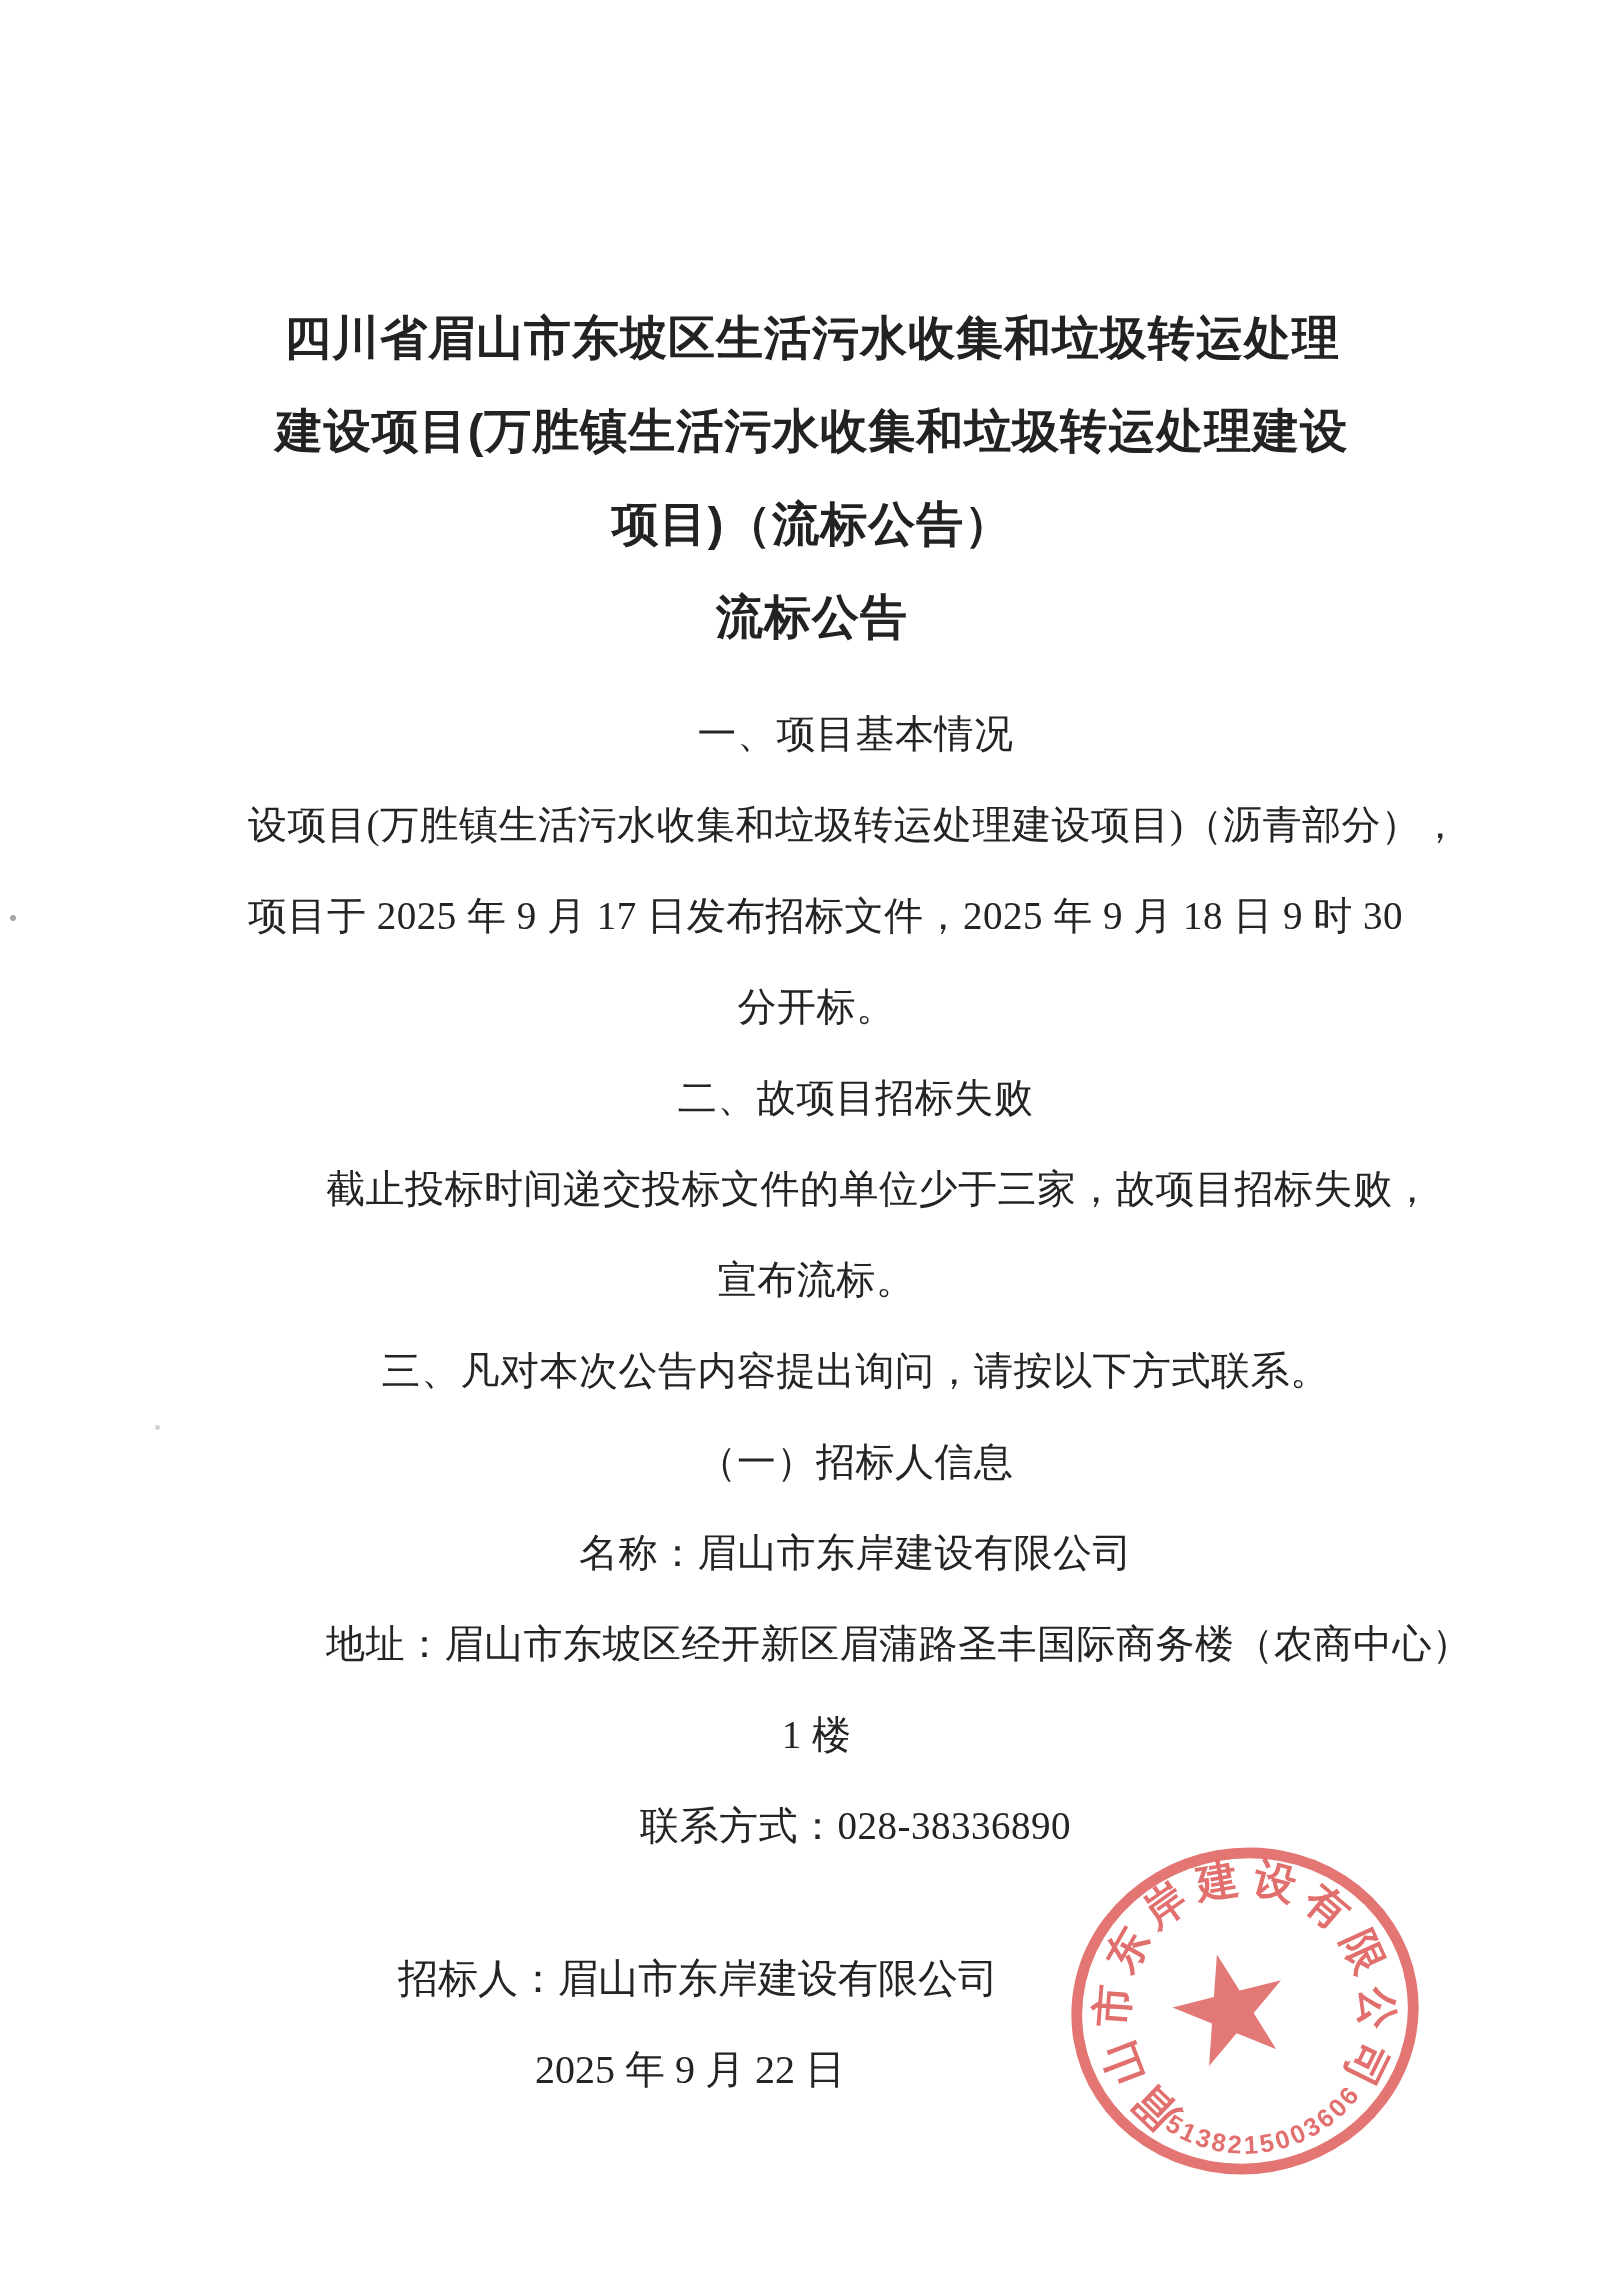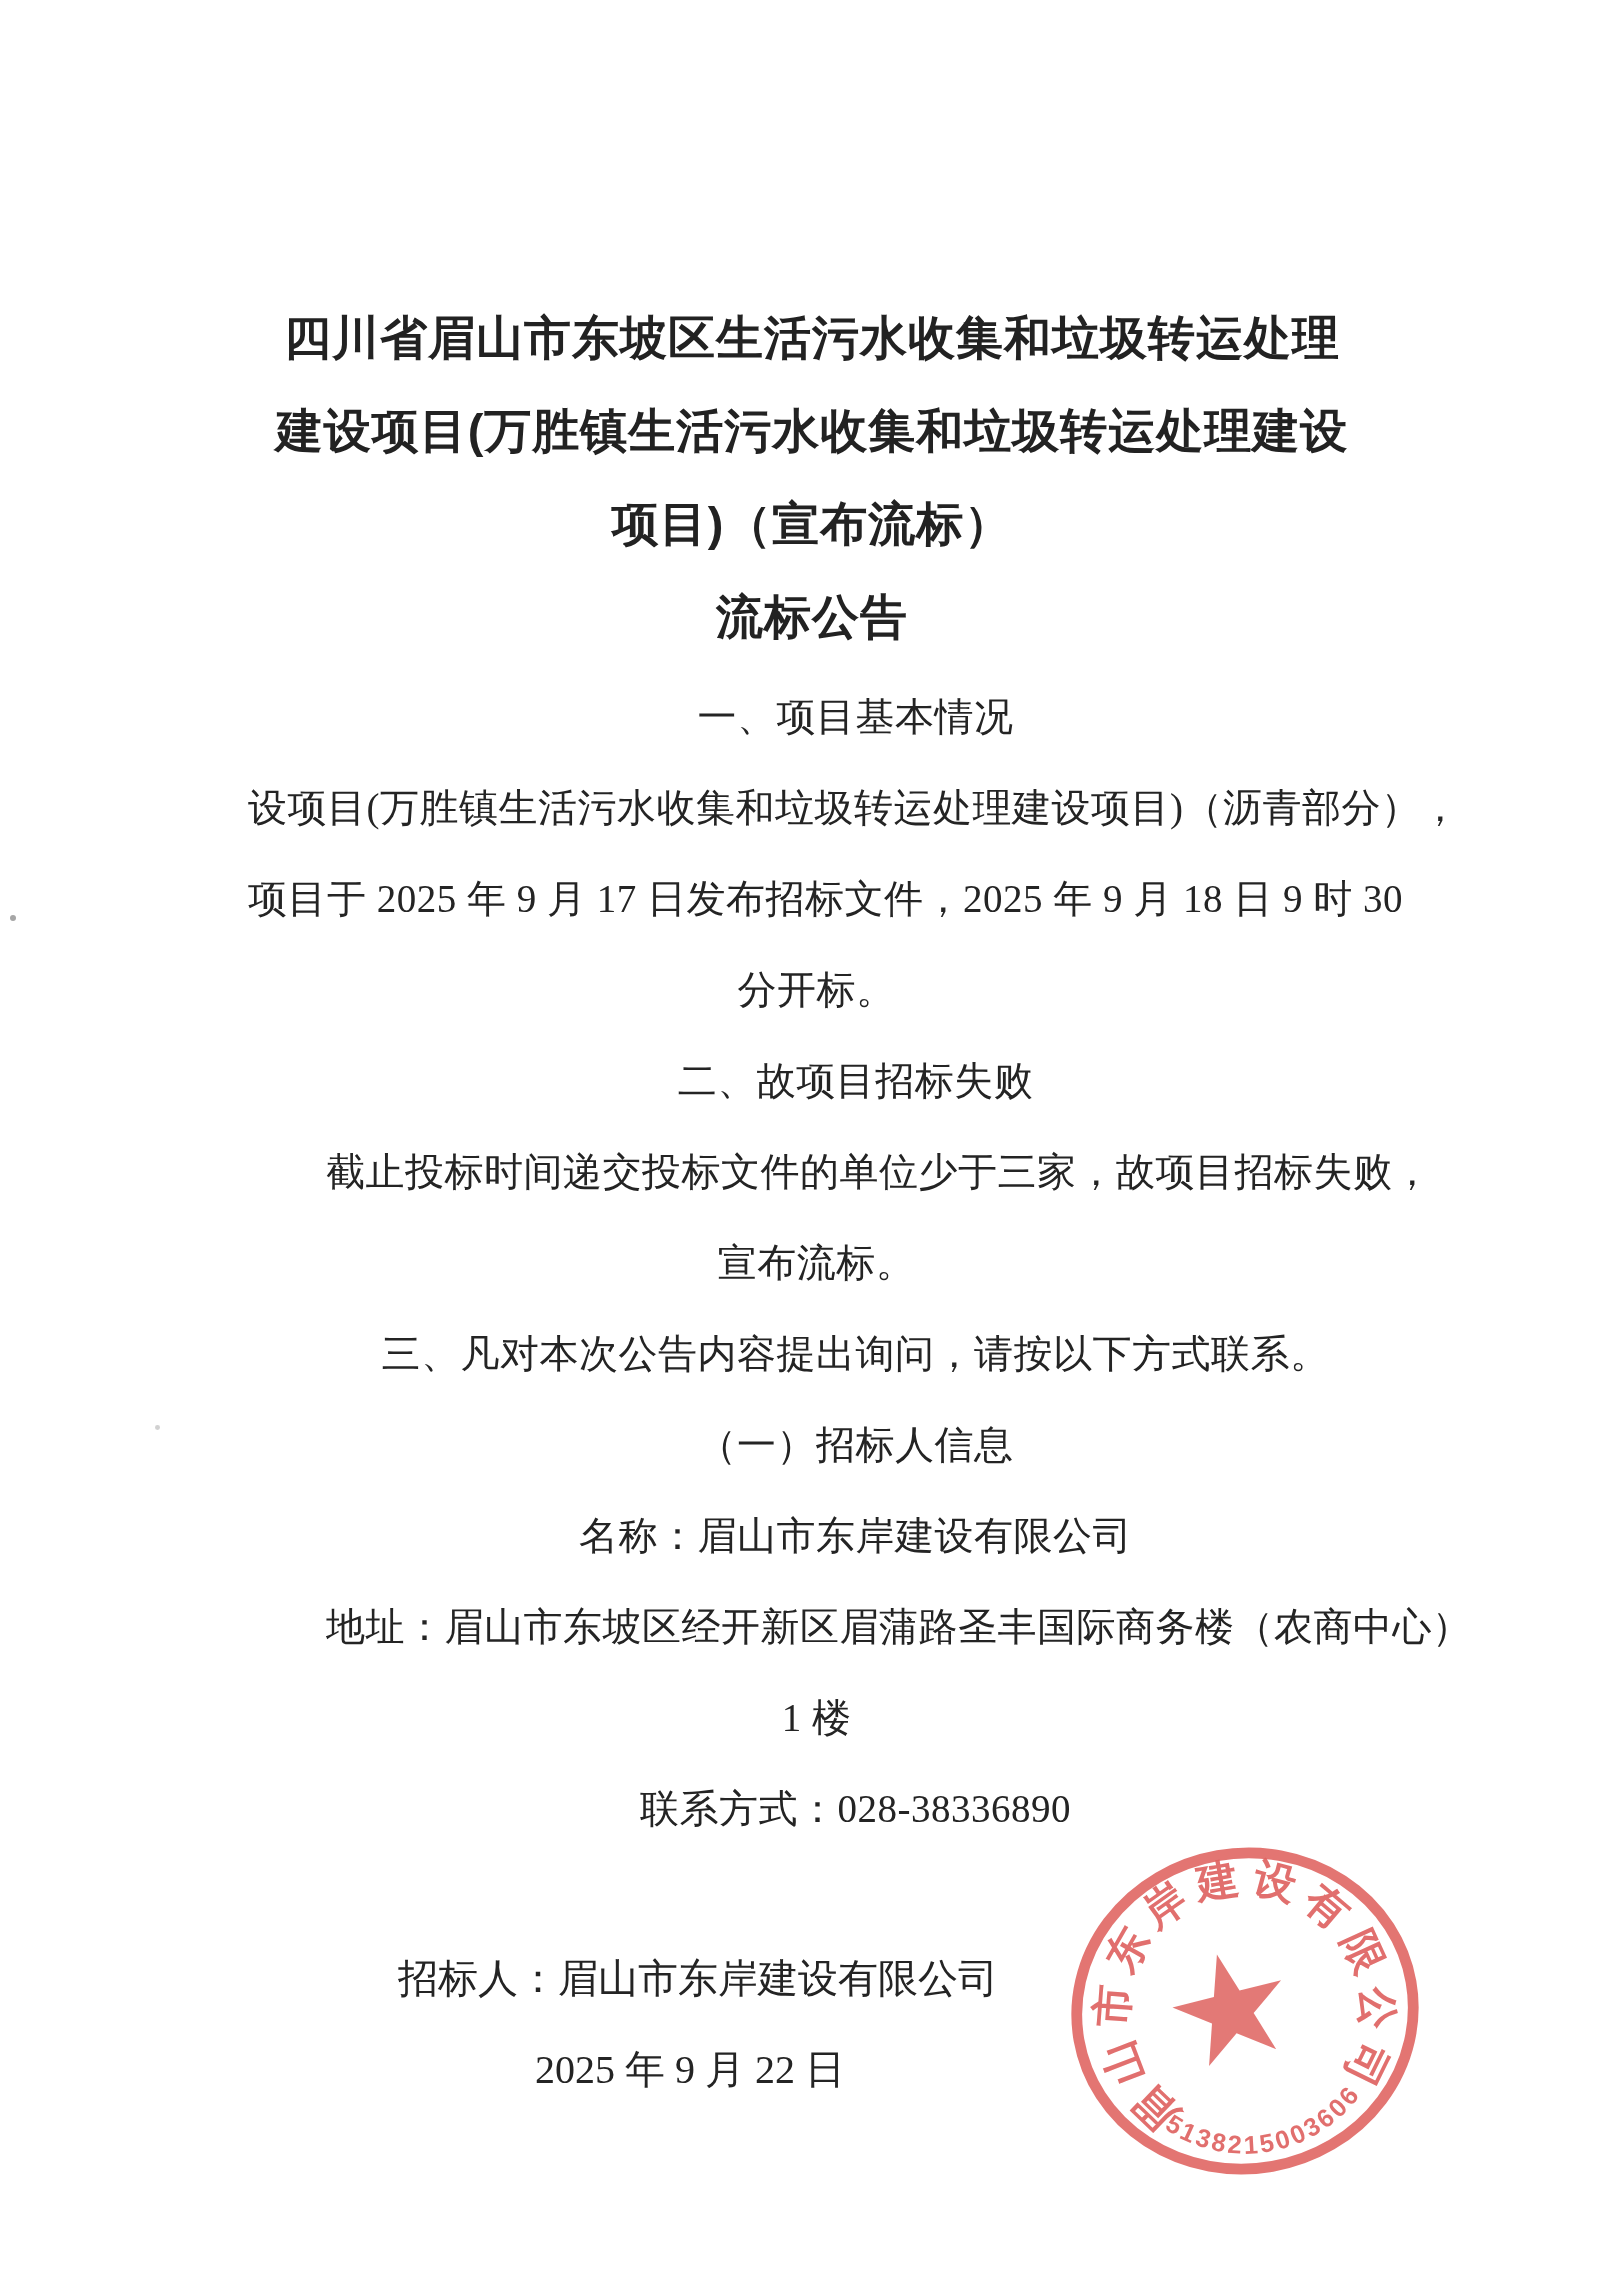--- a/index.html
+++ b/index.html
@@ -18,21 +18,21 @@
     text-align:center;
     font-family:"Liberation Sans", sans-serif;
     font-weight:700;
     font-size:47px;
     line-height:93px;
     letter-spacing:1px;
     color:#222;
   }
   .body-block{
     position:absolute;
-    top:671px;left:248px;width:1137px;
+    top:688px;left:248px;width:1137px;
     font-size:39px;
     line-height:91px;
     letter-spacing:0.5px;
     color:#242424;
   }
   .line{white-space:pre;text-align:center;}
   .ind{text-indent:78px;}
   .sig-block{
     position:absolute;
     top:1933px;left:0;right:0;
@@ -58,21 +58,21 @@
   .speck2{left:155px;top:1425px;width:4.9px;height:4.9px;background:#bdbdbd;opacity:.7;}
 </style>
 </head>
 <body>
 
 <div class="page">
 
   <div class="title-block">
     <div class="line">四川省眉山市东坡区生活污水收集和垃圾转运处理</div>
     <div class="line">建设项目(万胜镇生活污水收集和垃圾转运处理建设</div>
-    <div class="line">项目)（宣布流标）</div>
+    <div class="line">项目)（流标公告）</div>
     <div class="line">流标公告</div>
   </div>
 
   <div class="body-block">
     <div class="line ind">一、项目基本情况</div>
     <div class="line">设项目(万胜镇生活污水收集和垃圾转运处理建设项目)（沥青部分），</div>
     <div class="line">项目于 2025 年 9 月 17 日发布招标文件，2025 年 9 月 18 日 9 时 30</div>
     <div class="line">分开标。</div>
     <div class="line ind">二、故项目招标失败</div>
     <div class="line ind">截止投标时间递交投标文件的单位少于三家，故项目招标失败，</div>

